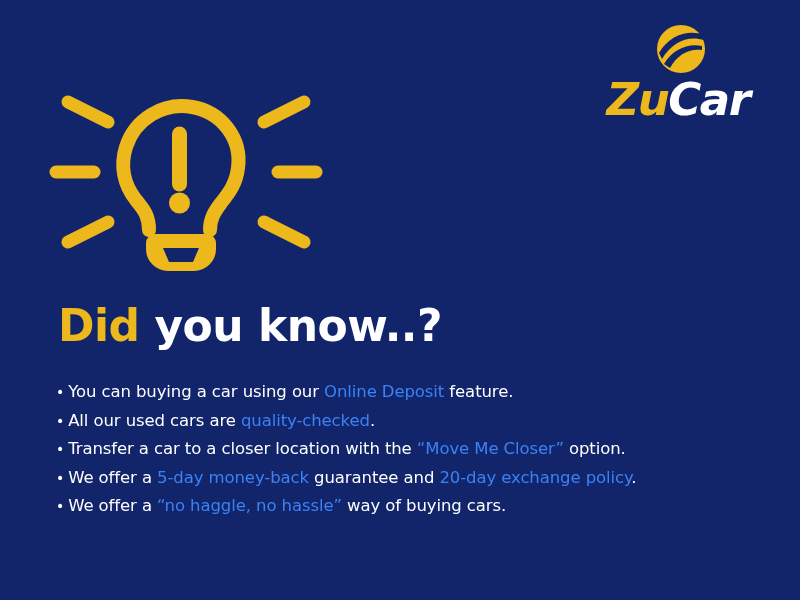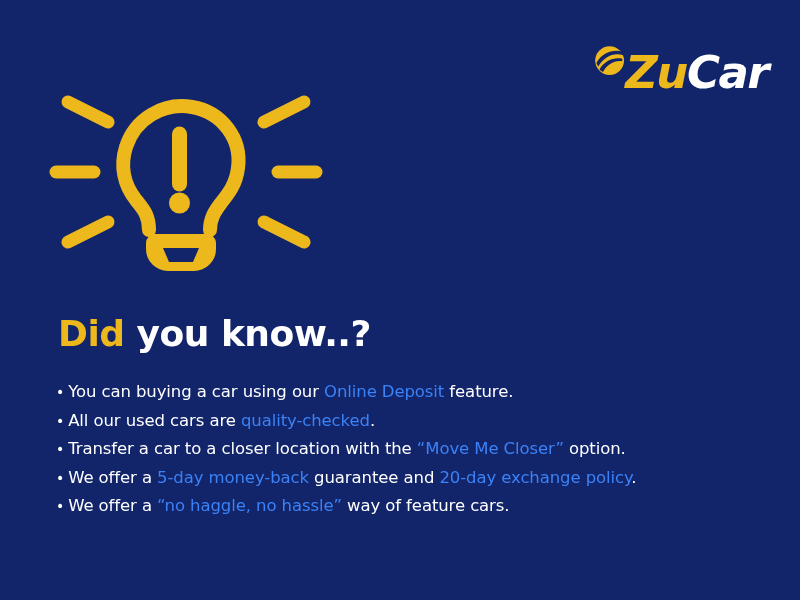--- a/index.html
+++ b/index.html
@@ -25,23 +25,23 @@
   }
 
   
   .brand-logo {
     position: absolute;
     top: 22px;
     right: 32px;
     width: 180px;
     height: 100px;
     display: flex;
-    flex-direction: row;
+    flex-direction: column;
     align-items: center;
-    justify-content: flex-start;
+    justify-content: center;
   }
   .brand-mark {
     width: 52px;
     height: 52px;
     display: block;
     margin-bottom: 2px;
     margin-left: 6px;
   }
   .brand-wordmark {
     font-family: "DejaVu Sans", sans-serif;
@@ -68,26 +68,25 @@
     width: 100%;
     height: 100%;
   }
 
   
   .headline {
     position: absolute;
     left: 58px;
     top: 303px;
     font-family: "DejaVu Sans", sans-serif;
-    font-size: 36px;
+    font-size: 44px;
     font-weight: bold;
     line-height: 1.05;
     letter-spacing: -0.5px;
     white-space: nowrap;
-    margin-top: 12px;
   }
   .headline .hl-accent { color: #edb81c; }
   .headline .hl-main { color: #ffffff; }
 
   
   .fact-list {
     position: absolute;
     left: 56px;
     top: 378px;
     width: 700px;
@@ -183,18 +182,18 @@
 
     <li class="fact-item">
       <span class="fact-bullet">•</span><span class="plain">Transfer a car to a closer location with the </span><span class="hi">“Move Me Closer”</span><span class="plain"> option.</span>
     </li>
 
     <li class="fact-item">
       <span class="fact-bullet">•</span><span class="plain">We offer a </span><span class="hi">5-day money-back</span><span class="plain"> guarantee and </span><span class="hi">20-day exchange policy</span><span class="plain">.</span>
     </li>
 
     <li class="fact-item">
-      <span class="fact-bullet">•</span><span class="plain">We offer a </span><span class="hi">“no haggle, no hassle”</span><span class="plain"> way of feature cars.</span>
+      <span class="fact-bullet">•</span><span class="plain">We offer a </span><span class="hi">“no haggle, no hassle”</span><span class="plain"> way of buying cars.</span>
     </li>
 
   </ul>
 
 </div>
 
 </body></html>

